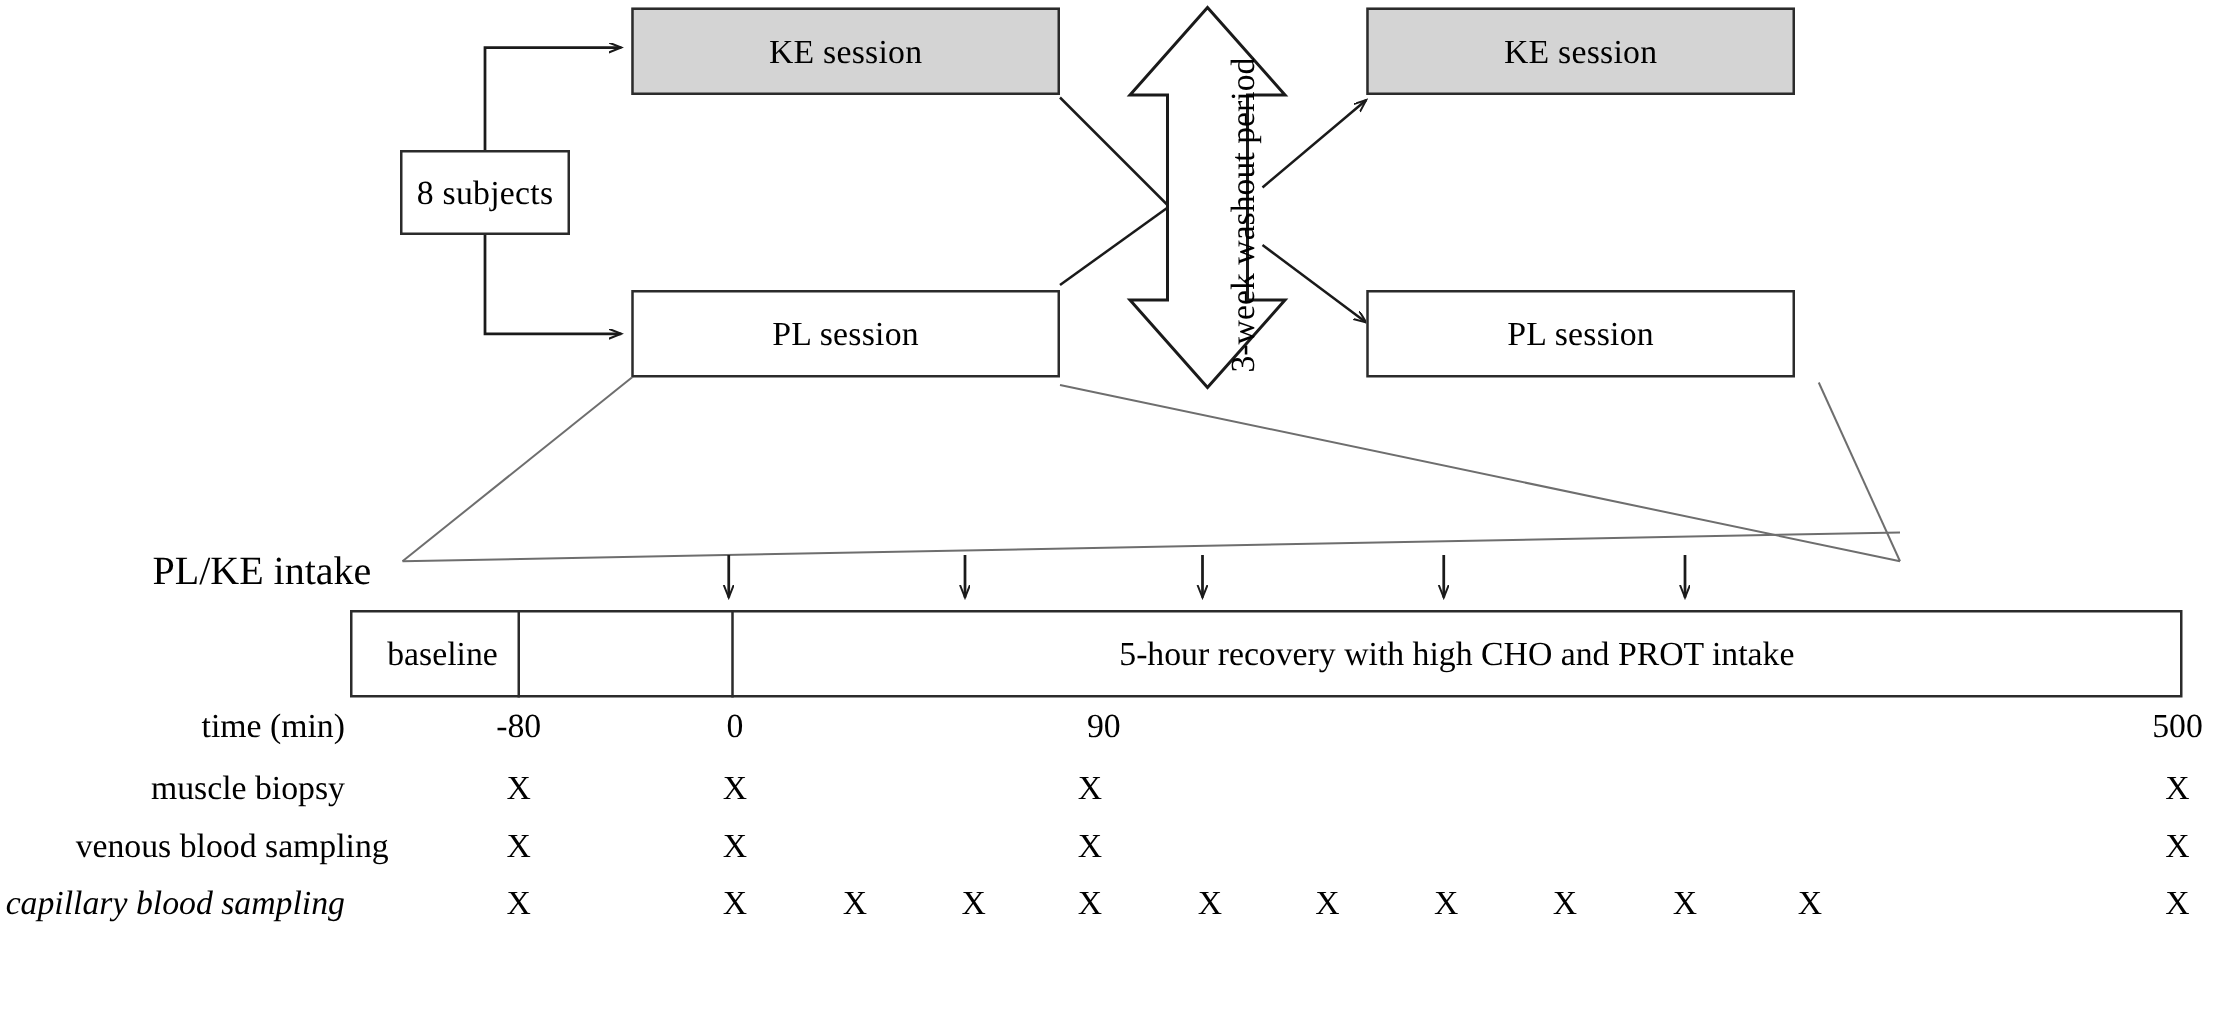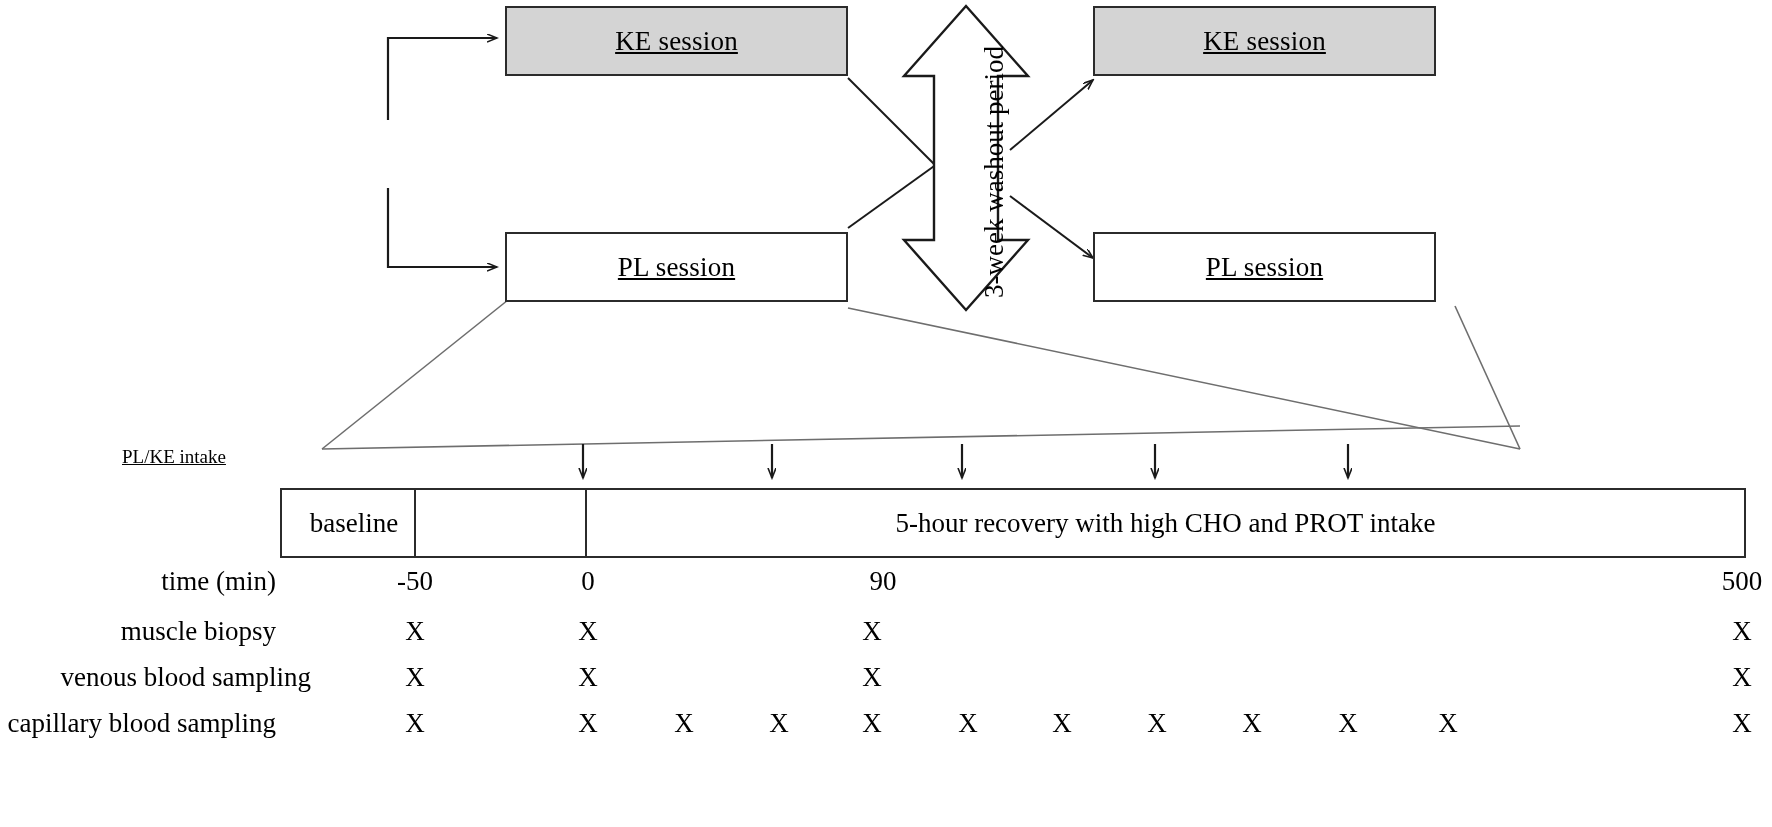--- a/index.html
+++ b/index.html
@@ -26,21 +26,20 @@
     pointer-events: none;
   }
   .box {
     position: absolute;
     box-sizing: border-box;
     border: 2px solid #2b2b2b;
     display: flex;
     align-items: center;
     justify-content: center;
     background: #ffffff;
-    text-decoration: underline;
   }
   .box.shaded { background: #d4d4d4; }
   .box-label {
     font-size: 27px;
     line-height: 1;
     letter-spacing: 0.2px;
     white-space: nowrap;
   }
   .seg {
     position: absolute;
@@ -85,24 +84,23 @@
     text-align: center;
   }
   .tick-label {
     position: absolute;
     font-size: 27px;
     white-space: nowrap;
     transform: translate(-50%, -50%);
   }
   .intake-label {
     position: absolute;
-    font-size: 19px;
+    font-size: 32px;
     white-space: nowrap;
     transform: translateY(-50%);
-    text-decoration: underline;
   }
 </style>
 </head>
 <body>
 
 <div id="canvas">
 
   <svg class="layer" viewBox="0 0 1772 827">
     <defs>
       <marker id="ah" markerWidth="12" markerHeight="12" refX="10" refY="4" orient="auto" markerUnits="userSpaceOnUse">
@@ -148,20 +146,23 @@
         </g>
       <g>
           <line x1="1155" y1="444" x2="1155" y2="478" marker-end="url(#ah)"></line>
         </g>
       <g>
           <line x1="1348" y1="444" x2="1348" y2="478" marker-end="url(#ah)"></line>
         </g>
     </g>
   </svg>
 
+  <div class="box" style="left:320px; top:120px; width:136px; height:68px;">
+    <span class="box-label">8 subjects</span>
+  </div>
 
   <div class="box shaded" style="left:505px; top:6px; width:343px; height:70px;">
     <span class="box-label">KE session</span>
   </div>
 
   <div class="box" style="left:505px; top:232px; width:343px; height:70px;">
     <span class="box-label">PL session</span>
   </div>
 
   <div class="box shaded" style="left:1093px; top:6px; width:343px; height:70px;">
@@ -190,25 +191,25 @@
 
   <div class="row-label" style="left:0px; top:581px; width:276px;">
     <span>time (min)</span>
   </div>
   <div class="row-label" style="left:0px; top:631px; width:276px;">
     <span>muscle biopsy</span>
   </div>
   <div class="row-label" style="left:0px; top:677px; width:276px;padding-left:35px;">
     <span>venous blood sampling</span>
   </div>
-  <div class="row-label" style="left:0px; top:723px; width:276px;">
+  <div class="row-label" style="left:0px; top:723px; width:276px;font-style:italic;">
     <span>capillary blood sampling</span>
   </div>
 
-  <div class="tick-label" style="left:415px; top:581px;">-50</div>
+  <div class="tick-label" style="left:415px; top:581px;">-80</div>
   <div class="tick-label" style="left:588px; top:581px;">0</div>
   <div class="tick-label" style="left:883px; top:581px;">90</div>
   <div class="tick-label" style="left:1742px; top:581px;">500</div>
 
   <div class="cell" style="left:415px; top:631px;">X</div>
   <div class="cell" style="left:588px; top:631px;">X</div>
   <div class="cell" style="left:872px; top:631px;">X</div>
   <div class="cell" style="left:1742px; top:631px;">X</div>
 
   <div class="cell" style="left:415px; top:677px;">X</div>

